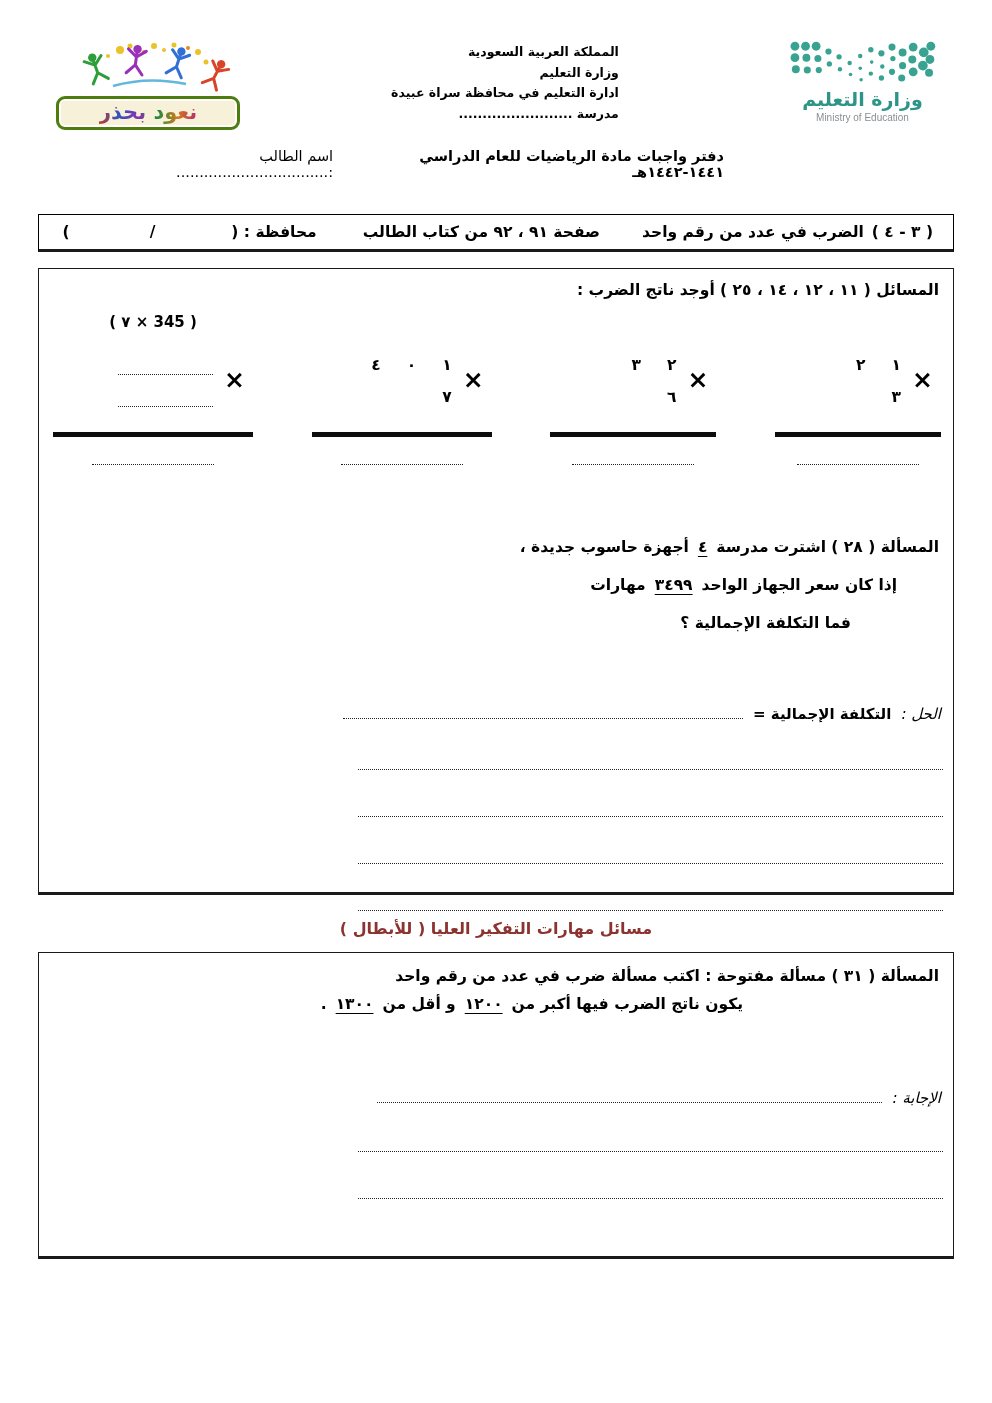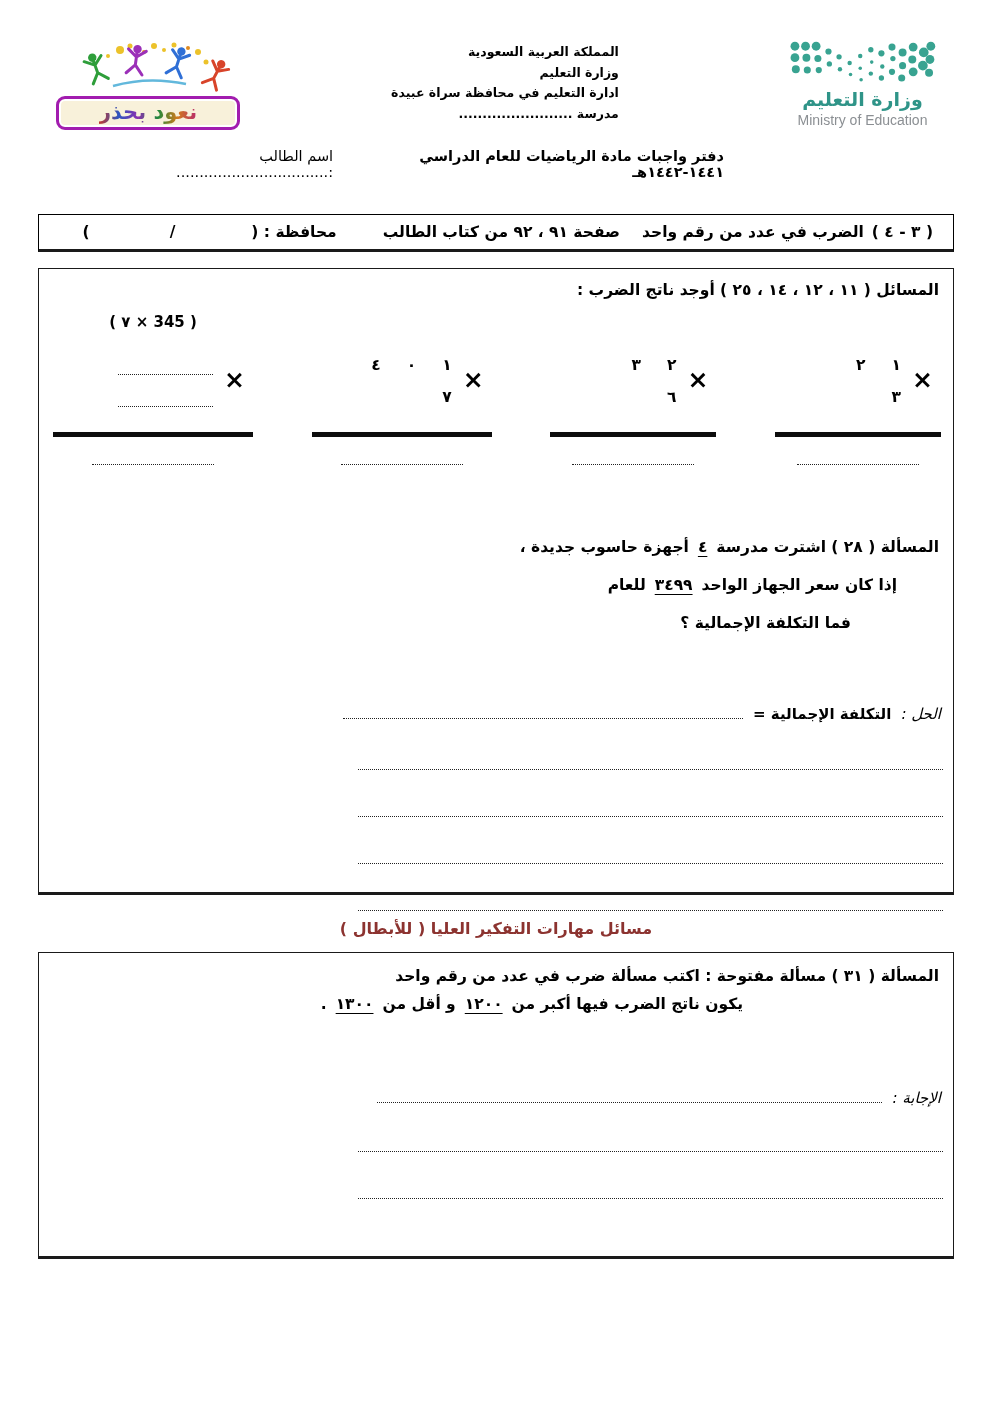--- a/index.html
+++ b/index.html
@@ -8,43 +8,43 @@
     width:992px;height:1403px;
     background:#ffffff;
     font-family:"DejaVu Sans",sans-serif;
     color:#000;
     overflow:hidden;
   }
   
   .hrow1{display:flex;justify-content:space-between;align-items:flex-start;padding:40px 37px 0 56px;}
   .covid-logo{width:184px;text-align:center;}
   .covid-box{
-    margin-top:2px;border:3px solid #a21caf;border-radius:9px;background:#f8f1da;
+    margin-top:2px;border:3px solid #4d7c0f;border-radius:9px;background:#f8f1da;
     box-shadow:0 0 0 2px #ffffff inset;padding:1px 6px 3px;
   }
   .covid-text{
     font-weight:bold;font-size:21px;letter-spacing:1px;
     background:linear-gradient(90deg,#c23a2e,#2f55c0,#8a2fb0,#1f8a3c,#d07a1c,#b82a6e);
     -webkit-background-clip:text;background-clip:text;color:transparent;
   }
   .hcenter{ font-weight:bold;font-size:12.5px;line-height:1.65;padding-top:2px;}
   .moe-logo{width:185px;text-align:center;}
   .moe-title{color:#2f9488;font-weight:bold;font-size:19px;margin-top:2px;}
-  .moe-sub{color:#8b8f93;font-size:14px;font-family:"Liberation Sans",sans-serif;margin-top:2px;}
+  .moe-sub{color:#8b8f93;font-size:10px;font-family:"Liberation Sans",sans-serif;margin-top:2px;}
   .hrow2{display:flex;direction:rtl;justify-content:space-between;align-items:baseline;
          padding:18px 268px 0 104px;font-weight:bold;font-size:14.5px;}
   .student-name{font-weight:normal;}
   
   .lesson-bar{
     margin:34px 38px 0;border:1.6px solid #000;border-bottom:3px solid #1a1a1a;
     height:34px;display:flex;direction:rtl;align-items:center;
     font-weight:bold;font-size:15.5px;padding-right:20px;
   }
   .lesson-bar .num{margin-left:8px;}
-  .lesson-bar .pages{margin-right:22px;}
+  .lesson-bar .pages{margin-right:42px;}
   .lesson-bar .grade{margin-right:46px;}
   .lesson-bar .slash{margin-right:76px;}
   .lesson-bar .closep{margin-right:80px;}
   
   .section-head{
     text-align:center;color:#8c3330;font-weight:bold;font-size:16px;margin-top:24px;
   }
   
   .bigbox{
     margin:16px 38px 0;border:1.8px solid #1a1a1a;border-bottom:3.5px solid #1a1a1a;
@@ -265,21 +265,21 @@
         <div class="rule"></div>
         <div class="ans-dots"></div>
       </div>
     </div>
 
     <div class="story">
       <div>
         <span>المسألة ( ٢٨ ) اشترت مدرسة</span><span class="u">٤</span><span>أجهزة حاسوب جديدة ،</span>
       </div>
       <div class="ind1">
-        <span>إذا كان سعر الجهاز الواحد</span><span class="u">٣٤٩٩</span><span>للعام</span>
+        <span>إذا كان سعر الجهاز الواحد</span><span class="u">٣٤٩٩</span><span>مهارات</span>
       </div>
       <div class="ind2">فما التكلفة الإجمالية ؟</div>
     </div>
 
     <div class="sol-line">
       <span class="hand">الحل :</span>
       <span class="sol-txt">التكلفة الإجمالية  =</span>
       <div class="dotfill fill-sol"></div>
     </div>
 

